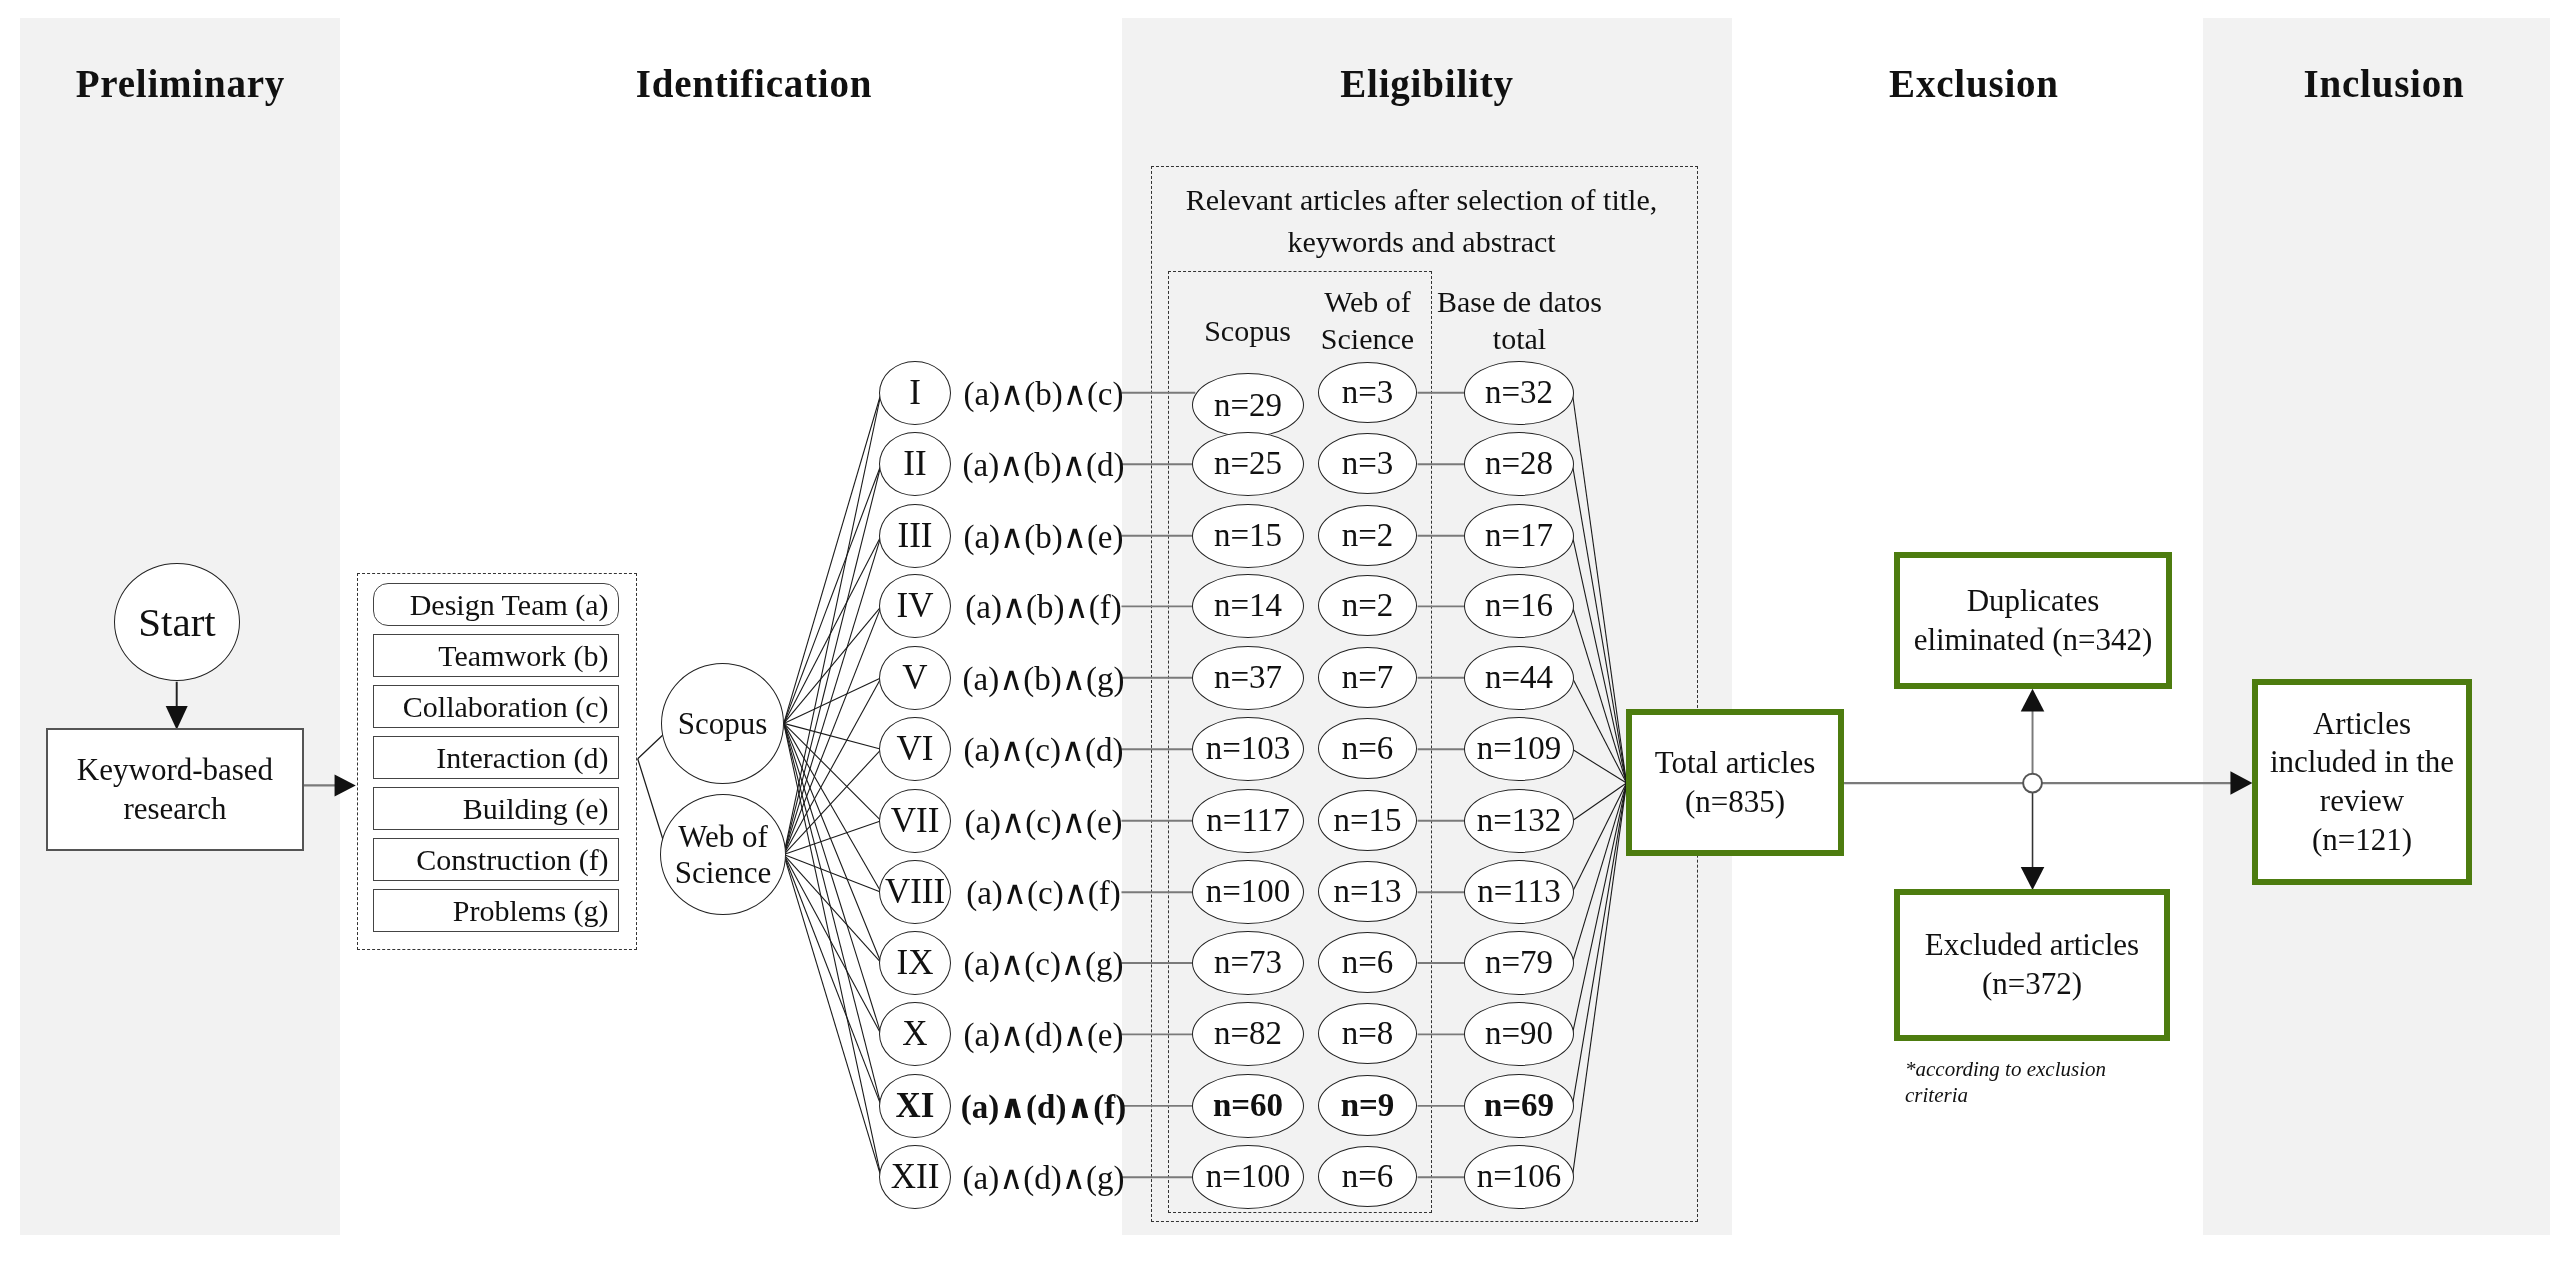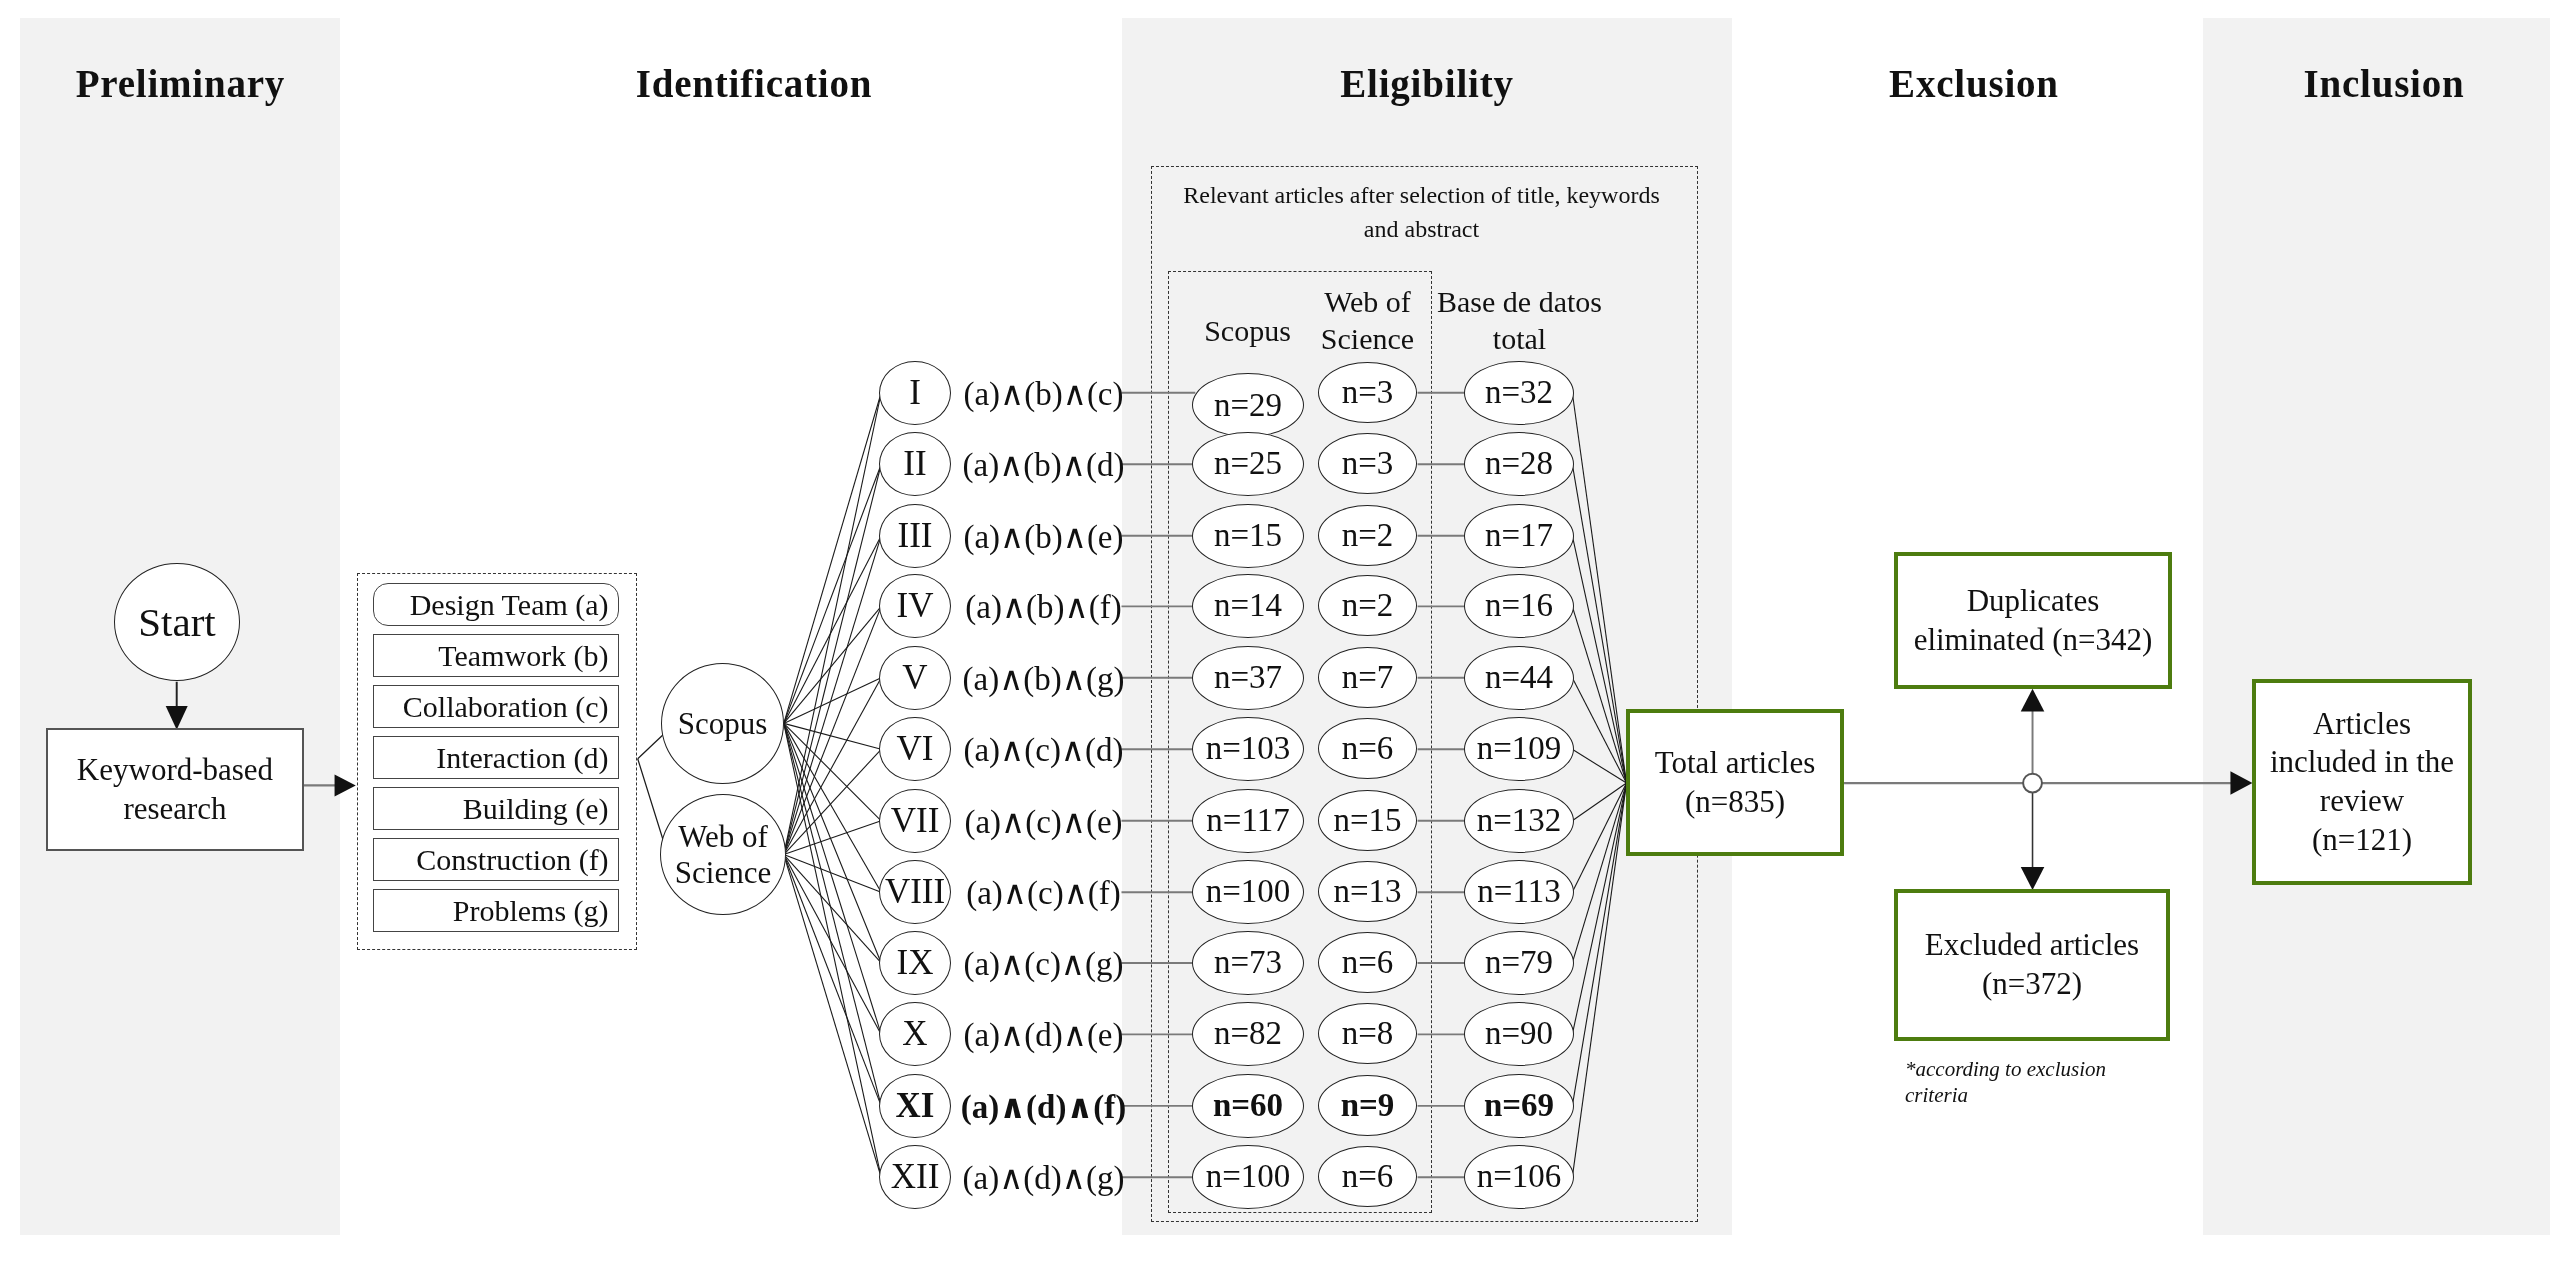--- a/index.html
+++ b/index.html
@@ -20,21 +20,21 @@
     position: absolute;
     top: 61px; width: 408px;
     text-align: center;
     font-size: 39px; font-weight: bold;
     letter-spacing: 0.8px;
   }
   svg.wires { position: absolute; left: 0; top: 0; z-index: 2; }
   .node { position: absolute; z-index: 3; background: #ffffff; box-sizing: border-box; }
   .flex-c { display: flex; align-items: center; justify-content: center; text-align: center; }
   .circle { border: 1.6px solid #222; border-radius: 50%; }
-  .rect   { border: 4px solid #4d7c0f; }
+  .rect   { border: 6px solid #4d7c0f; }
   .dashed-panel {
     position: absolute; z-index: 1;
     border: 1.6px dashed #333;
     box-sizing: border-box;
     background: transparent;
   }
   .kw-box {
     position: absolute; left: 15.7px;
     width: 246px; height: 43px;
     border: 1.6px solid #444;
@@ -64,21 +64,21 @@
     background: #fff; border: 1.6px solid #222; border-radius: 50%;
     display: flex; align-items: center; justify-content: center;
     font-size: 33px; box-sizing: border-box;
   }
   .col-head {
     position: absolute; z-index: 3;
     text-align: center; font-size: 30px; line-height: 1.22;
   }
   .caption {
     position: absolute; z-index: 3;
-    text-align: center; font-size: 24px; line-height: 1.4;
+    text-align: center; font-size: 30px; line-height: 1.4;
   }
   .big-label { font-size: 31px; line-height: 1.25; }
   .note {
     position: absolute; z-index: 3;
     font-style: italic; font-size: 21px; line-height: 1.25;
   }
 </style>
 </head>
 <body>
 

